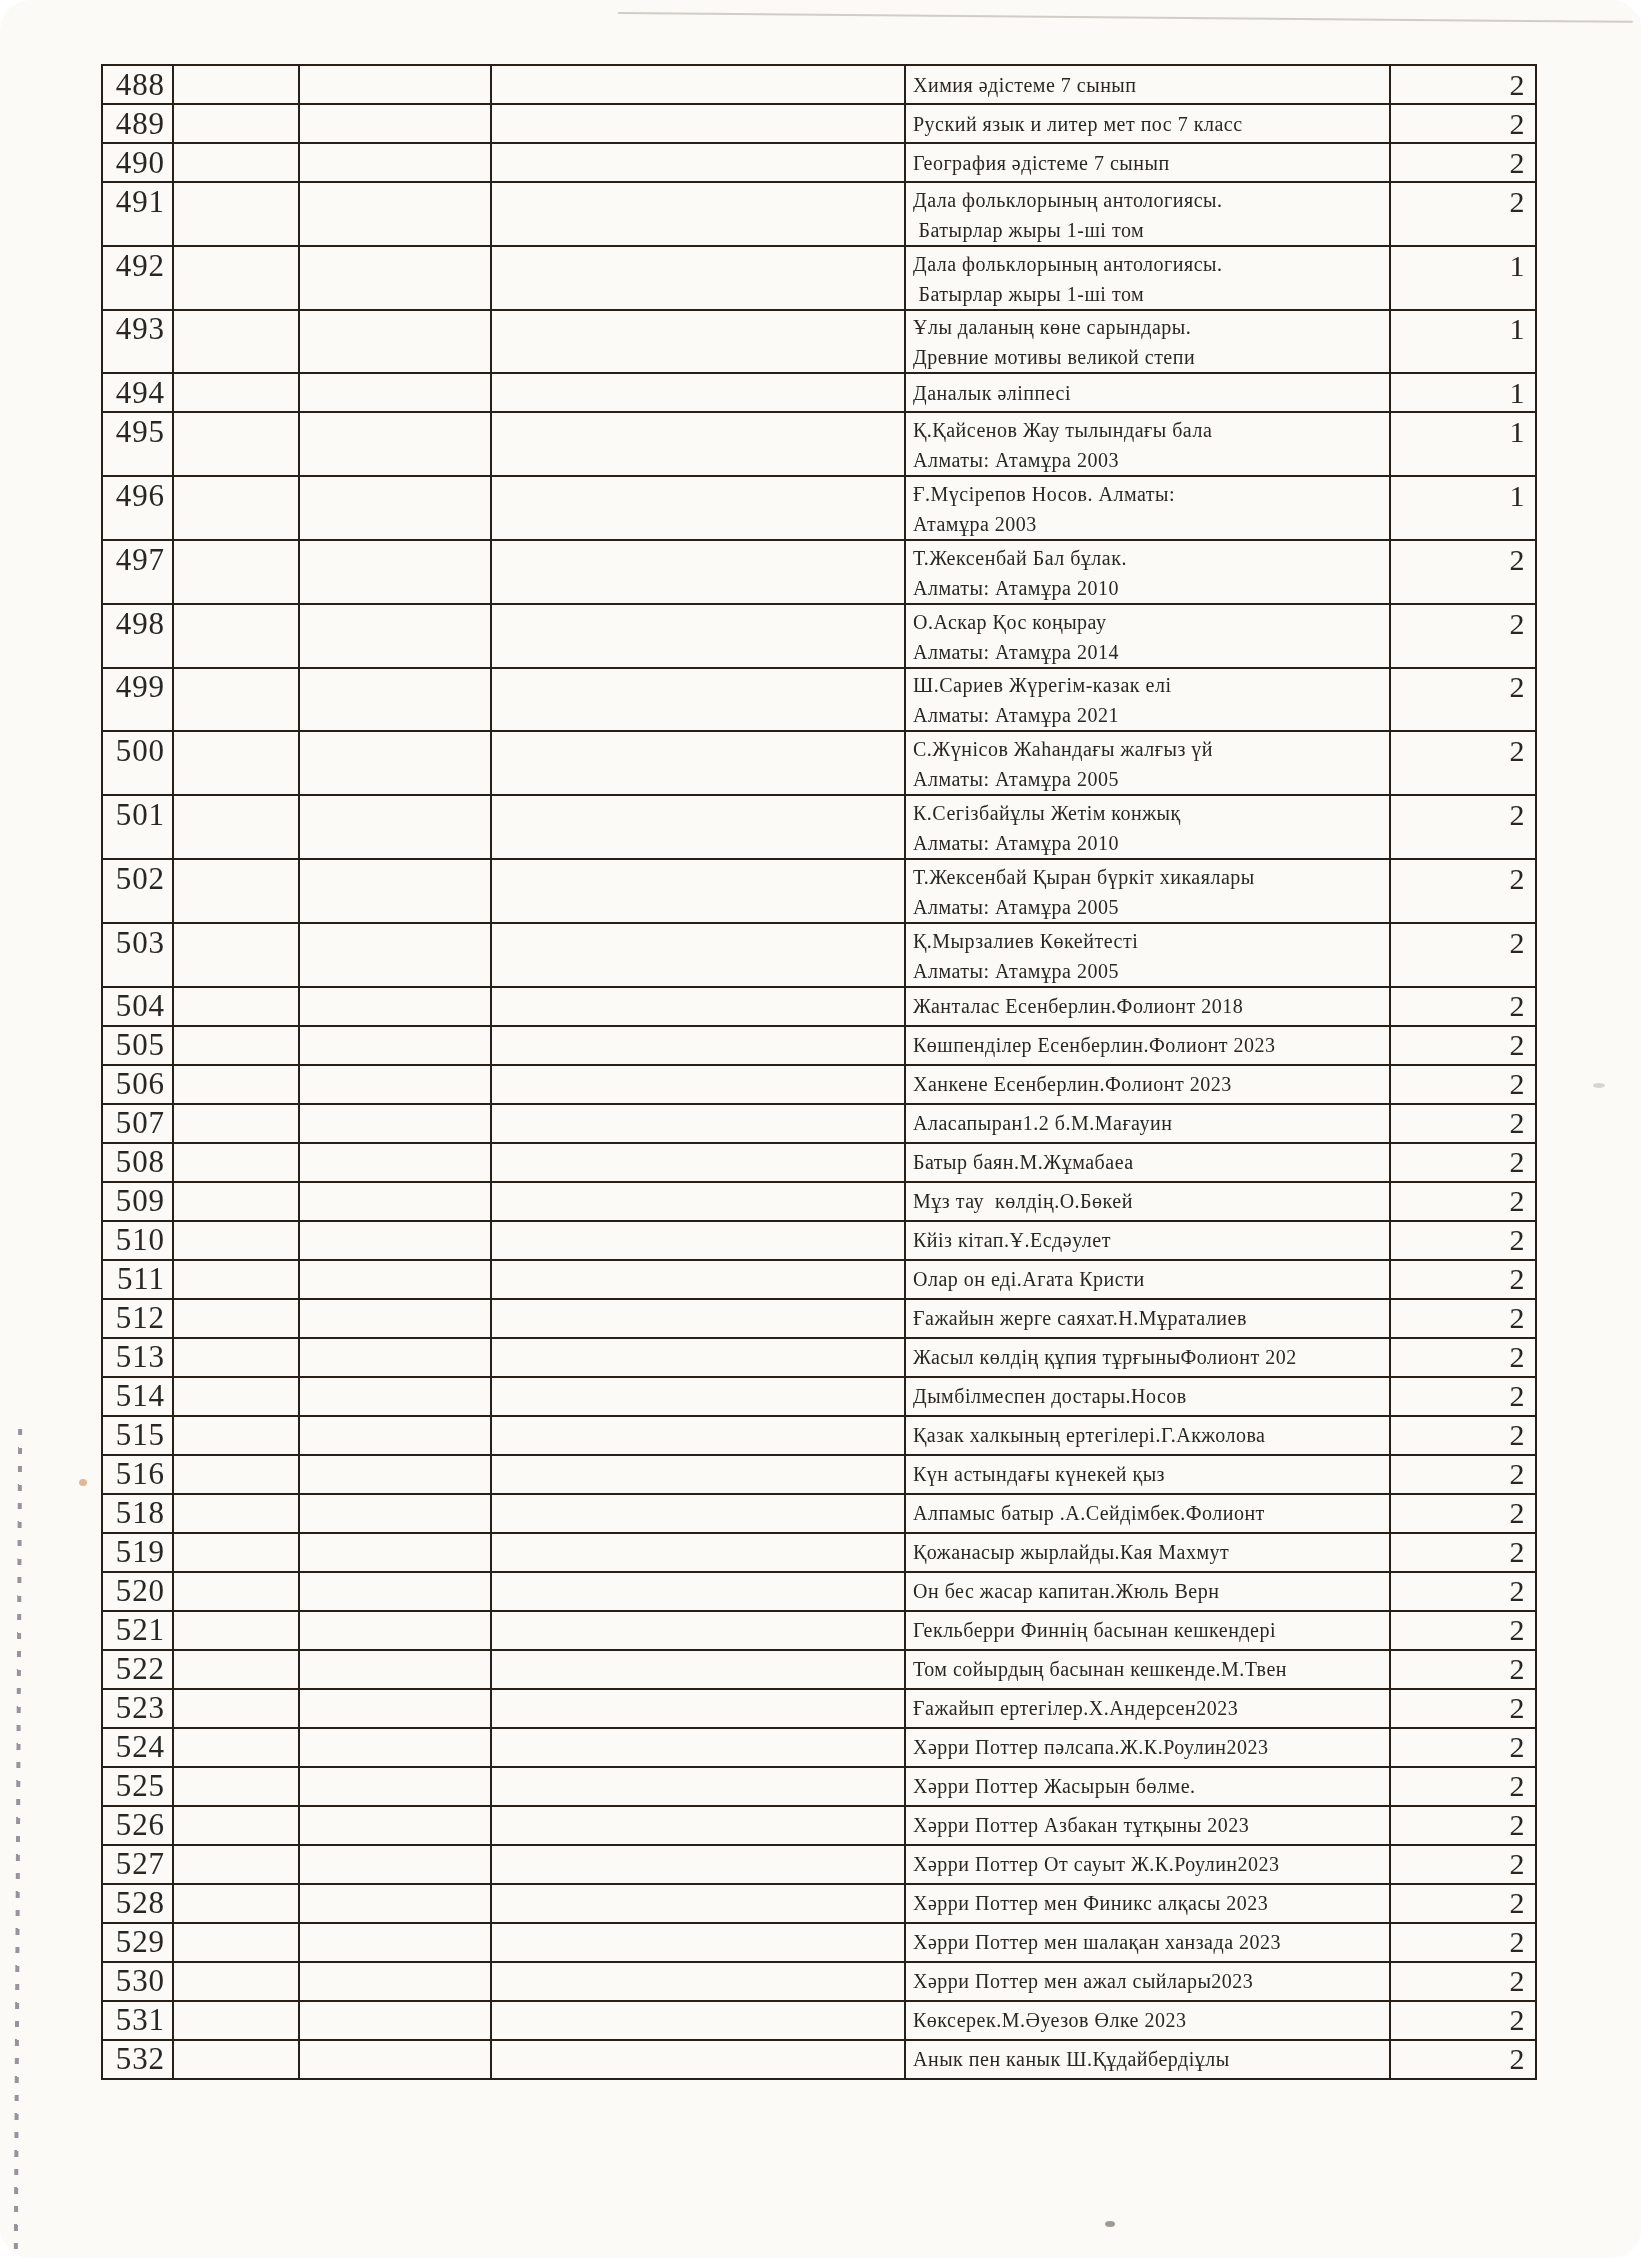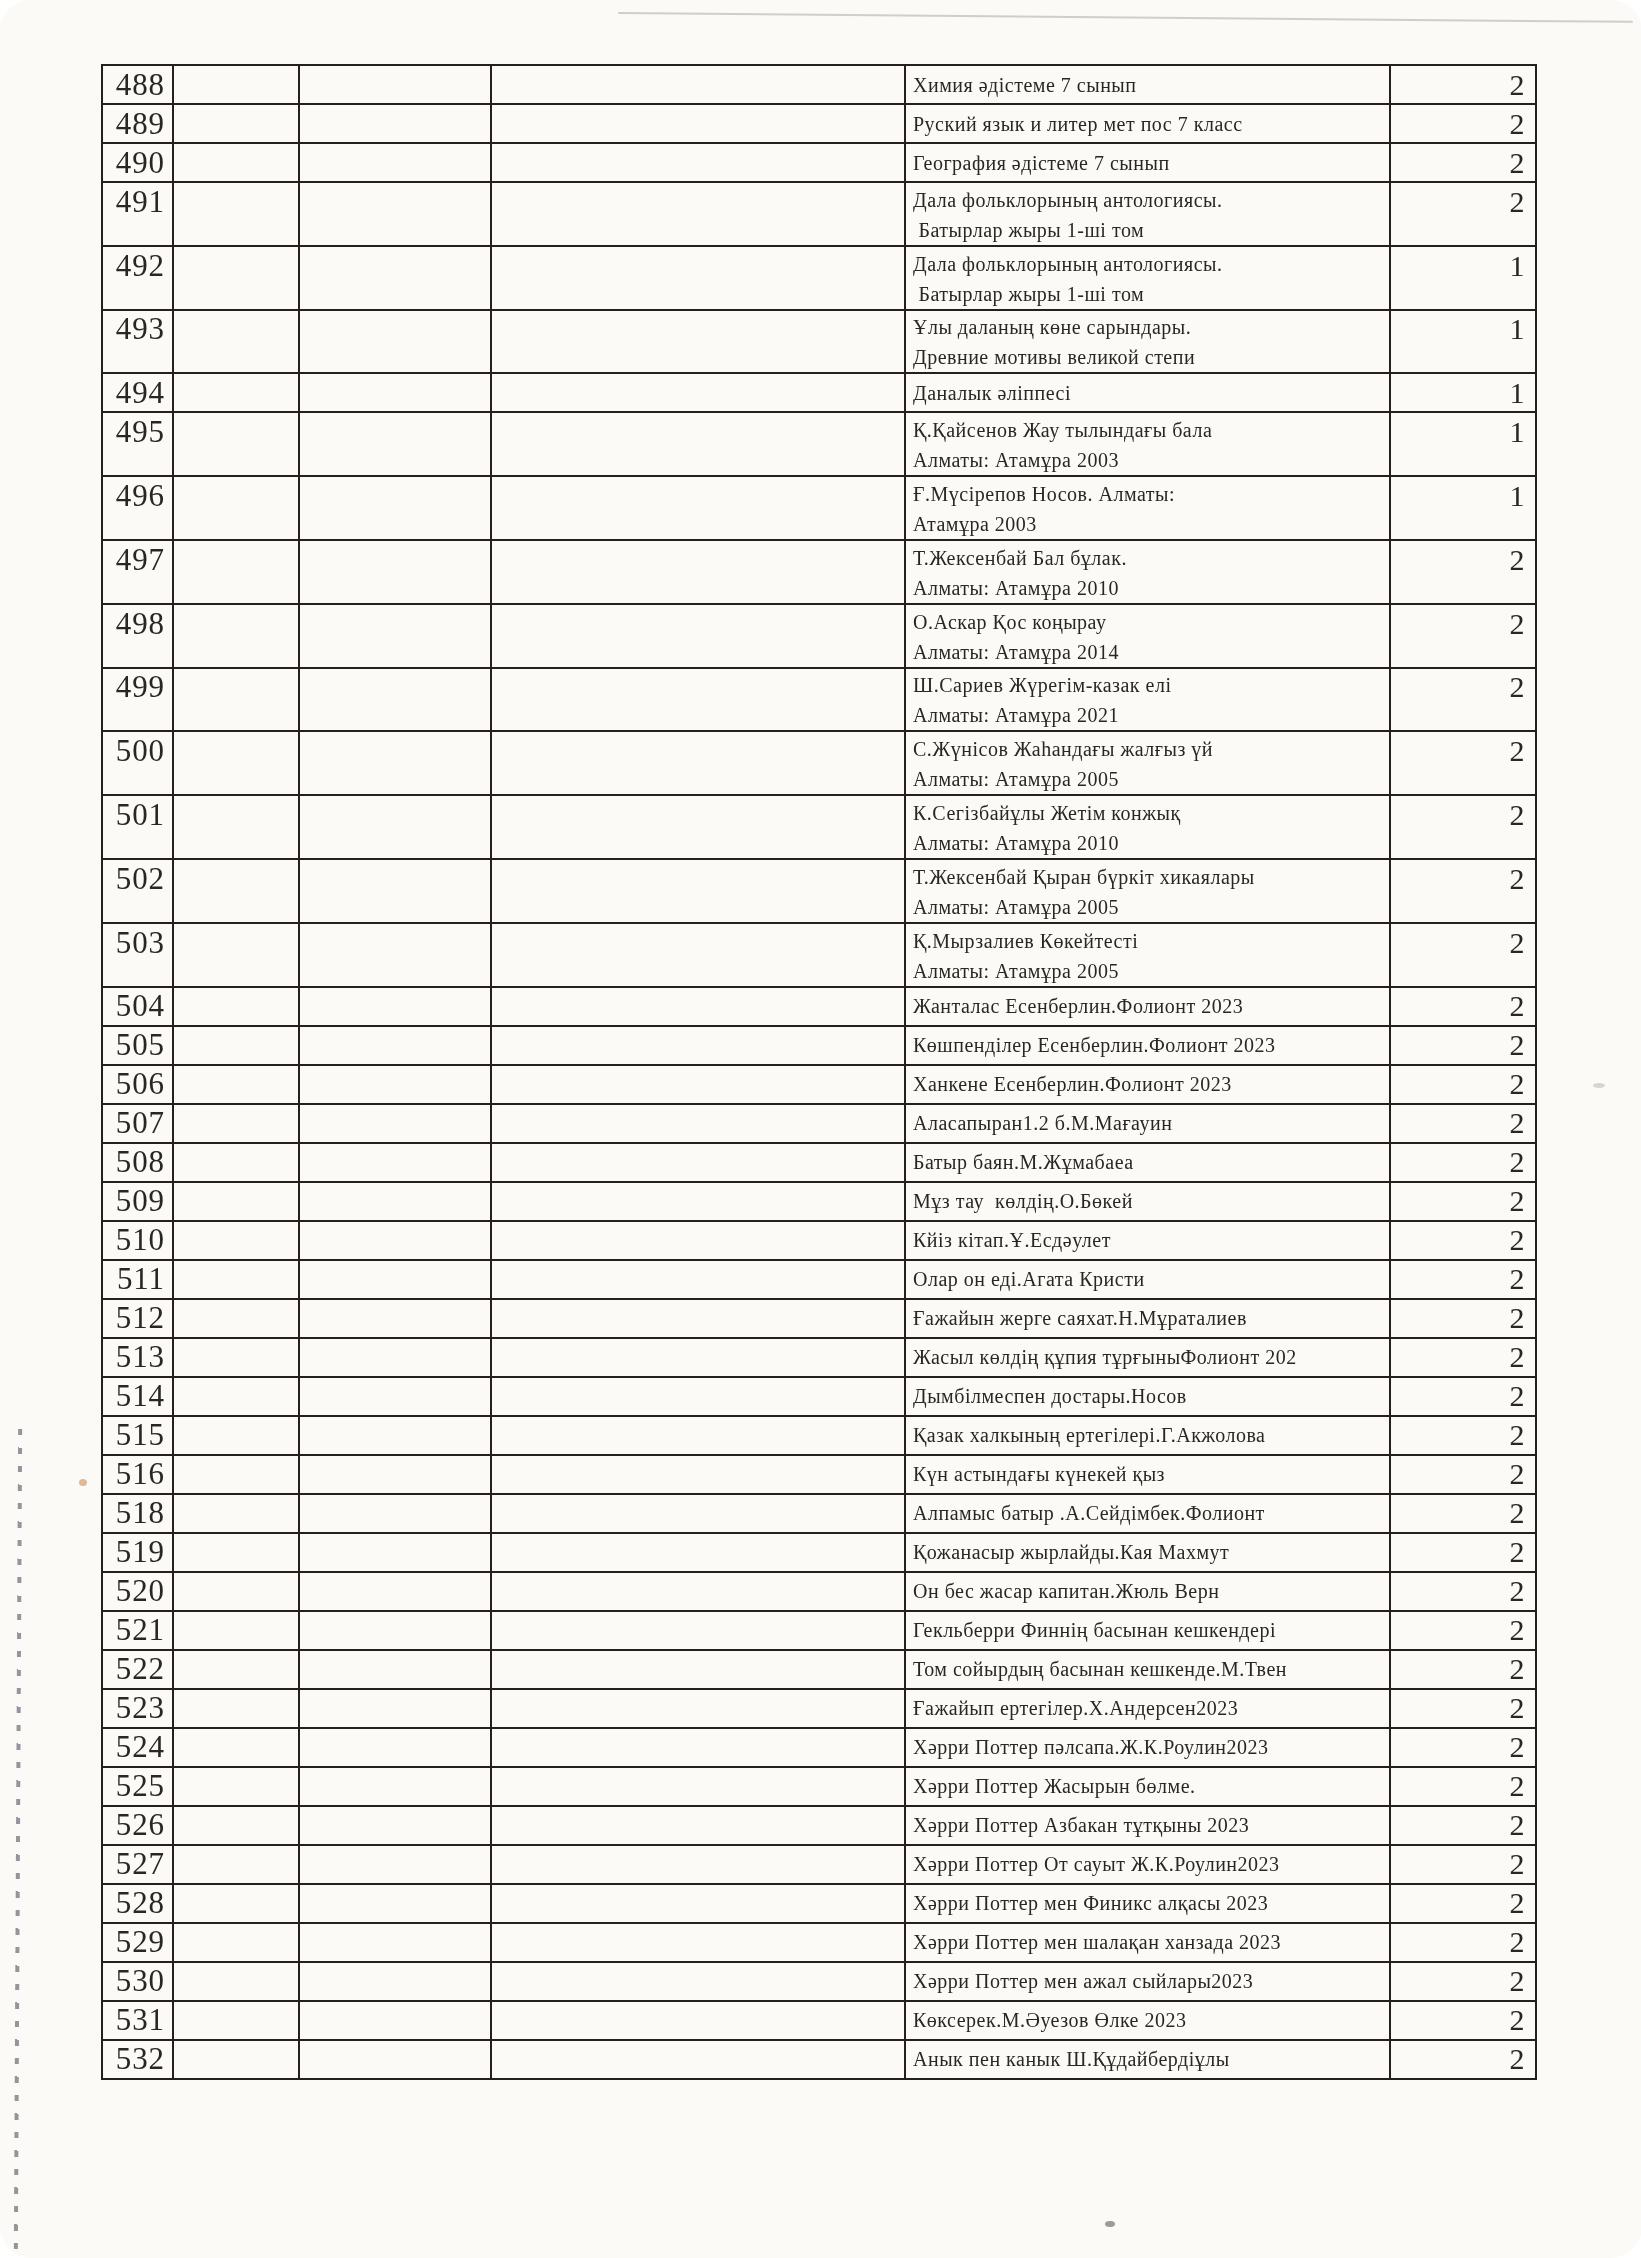--- a/index.html
+++ b/index.html
@@ -256,21 +256,21 @@
           <td class="empty-cell"></td>
           <td class="empty-cell"></td>
           <td class="title-cell"><div class="line">Қ.Мырзалиев Көкейтесті</div><div class="line">Алматы: Атамұра 2005</div></td>
           <td class="qty-cell">2</td>
         </tr>
         <tr class="row">
           <td class="num-cell">504</td>
           <td class="empty-cell"></td>
           <td class="empty-cell"></td>
           <td class="empty-cell"></td>
-          <td class="title-cell"><div class="line">Жанталас Есенберлин.Фолионт 2023</div></td>
+          <td class="title-cell"><div class="line">Жанталас Есенберлин.Фолионт 2018</div></td>
           <td class="qty-cell">2</td>
         </tr>
         <tr class="row">
           <td class="num-cell">505</td>
           <td class="empty-cell"></td>
           <td class="empty-cell"></td>
           <td class="empty-cell"></td>
           <td class="title-cell"><div class="line">Көшпенділер Есенберлин.Фолионт 2023</div></td>
           <td class="qty-cell">2</td>
         </tr>

